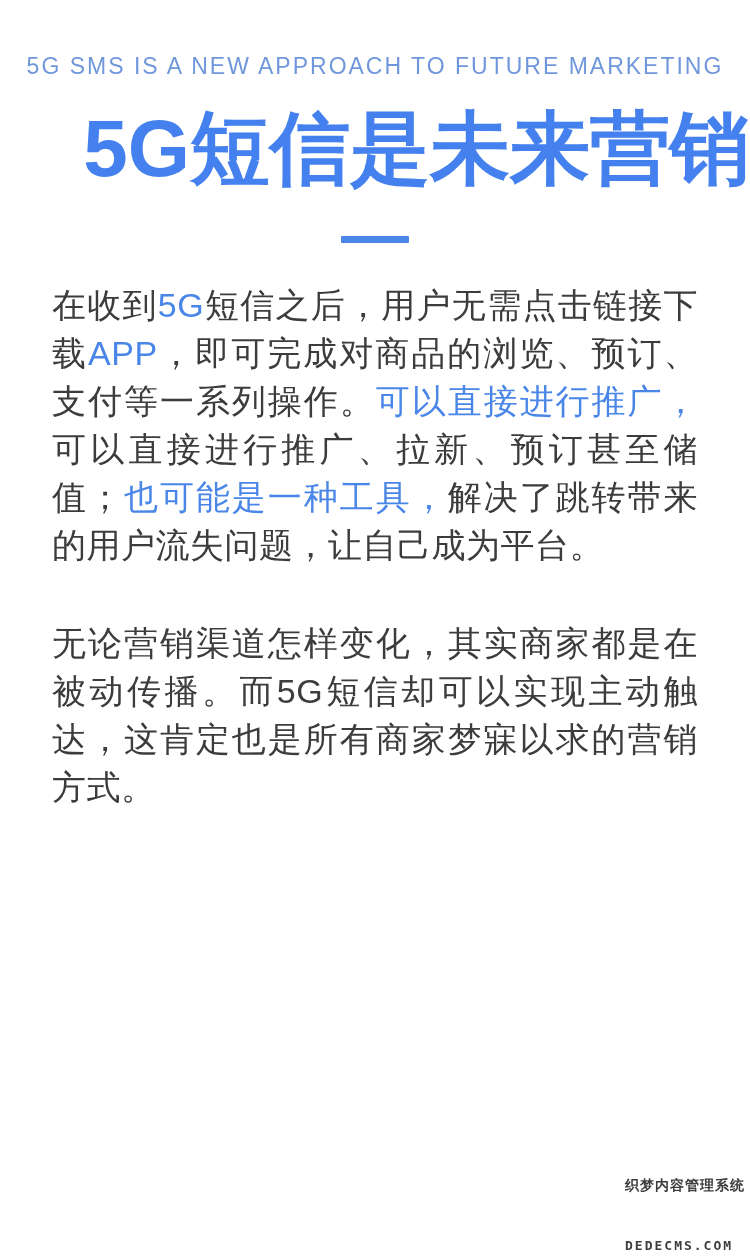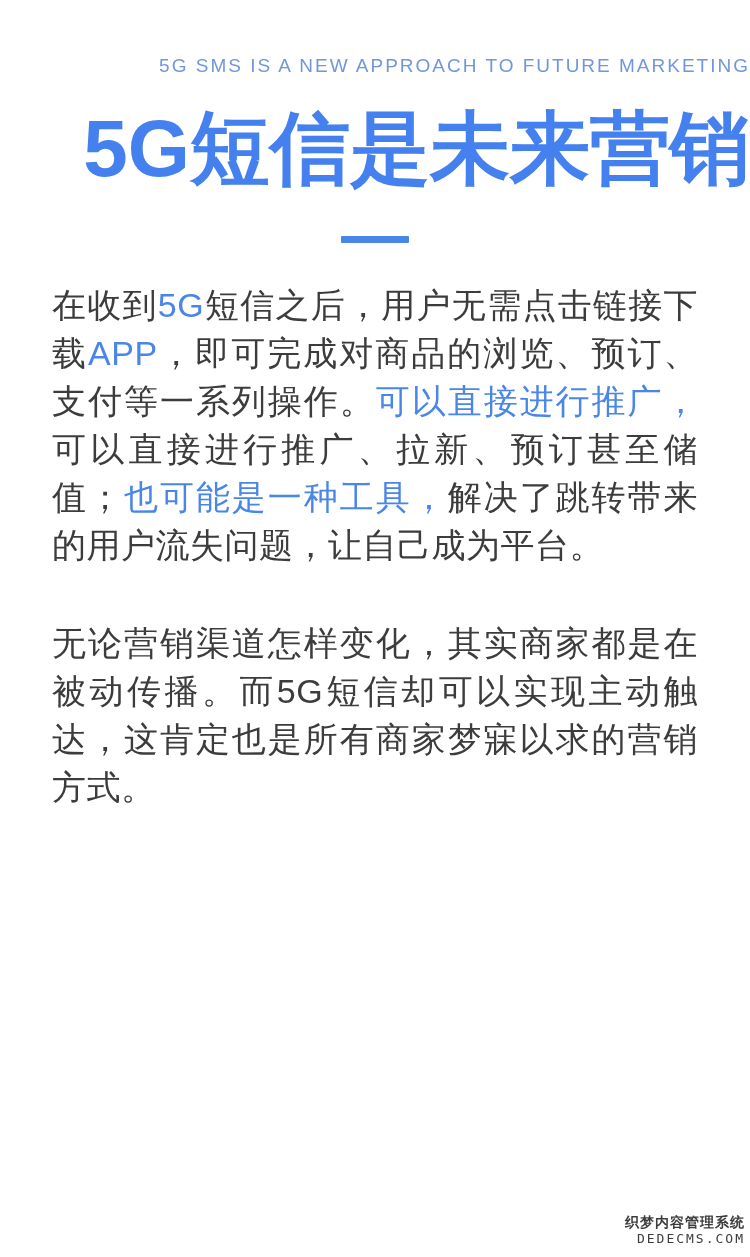--- a/index.html
+++ b/index.html
@@ -14,22 +14,22 @@
   html, body { background: var(--page-bg); }
   body {
     width: 750px;
     height: 1257px;
     position: relative;
     overflow: hidden;
     font-family: "Liberation Sans", "DejaVu Sans", sans-serif;
   }
   .eyebrow {
     padding-top: 51px;
-    text-align: right;
-    font-size: 19px;
+    text-align: center;
+    font-size: 23px;
     font-weight: 400;
     letter-spacing: 2px;
     color: var(--eyebrow-blue);
     line-height: 30px;
     white-space: nowrap;
   }
   .title {
     margin-top: 20px;
     text-align: right;
     font-size: 80px;
@@ -56,37 +56,37 @@
     text-align: justify;
     margin: 0 0 50px 0;
     letter-spacing: 0.5px;
   }
   .article p.para:last-child { margin-bottom: 0; }
   .article .accent { color: var(--accent-blue); }
   .article .plain { color: var(--body-text); }
   .watermark {
     position: absolute;
     right: 5px;
-    bottom: 11px;
-    text-align: right;
+    bottom: 4px;
     color: var(--watermark-color);
     font-weight: bold;
     text-shadow: -1px -1px 0 #fff, 1px -1px 0 #fff, -1px 1px 0 #fff, 1px 1px 0 #fff, 0 0 2px #fff;
   }
   .watermark .wm-cn {
     font-size: 14px;
     line-height: 17px;
     letter-spacing: 1px;
   }
   .watermark .wm-en {
     font-family: "DejaVu Sans Mono", "Liberation Mono", monospace;
     font-size: 13px;
     line-height: 15px;
     letter-spacing: 2px;
-    font-weight: normal;
+    font-weight: bold;
+    margin-top: 44px;
   }
 </style>
 </head>
 <body>
 
 <div class="eyebrow">5G SMS IS A NEW APPROACH TO FUTURE MARKETING</div>
 
 <h1 class="title">
   <div>5G短信是未来营销</div>
 </h1>

